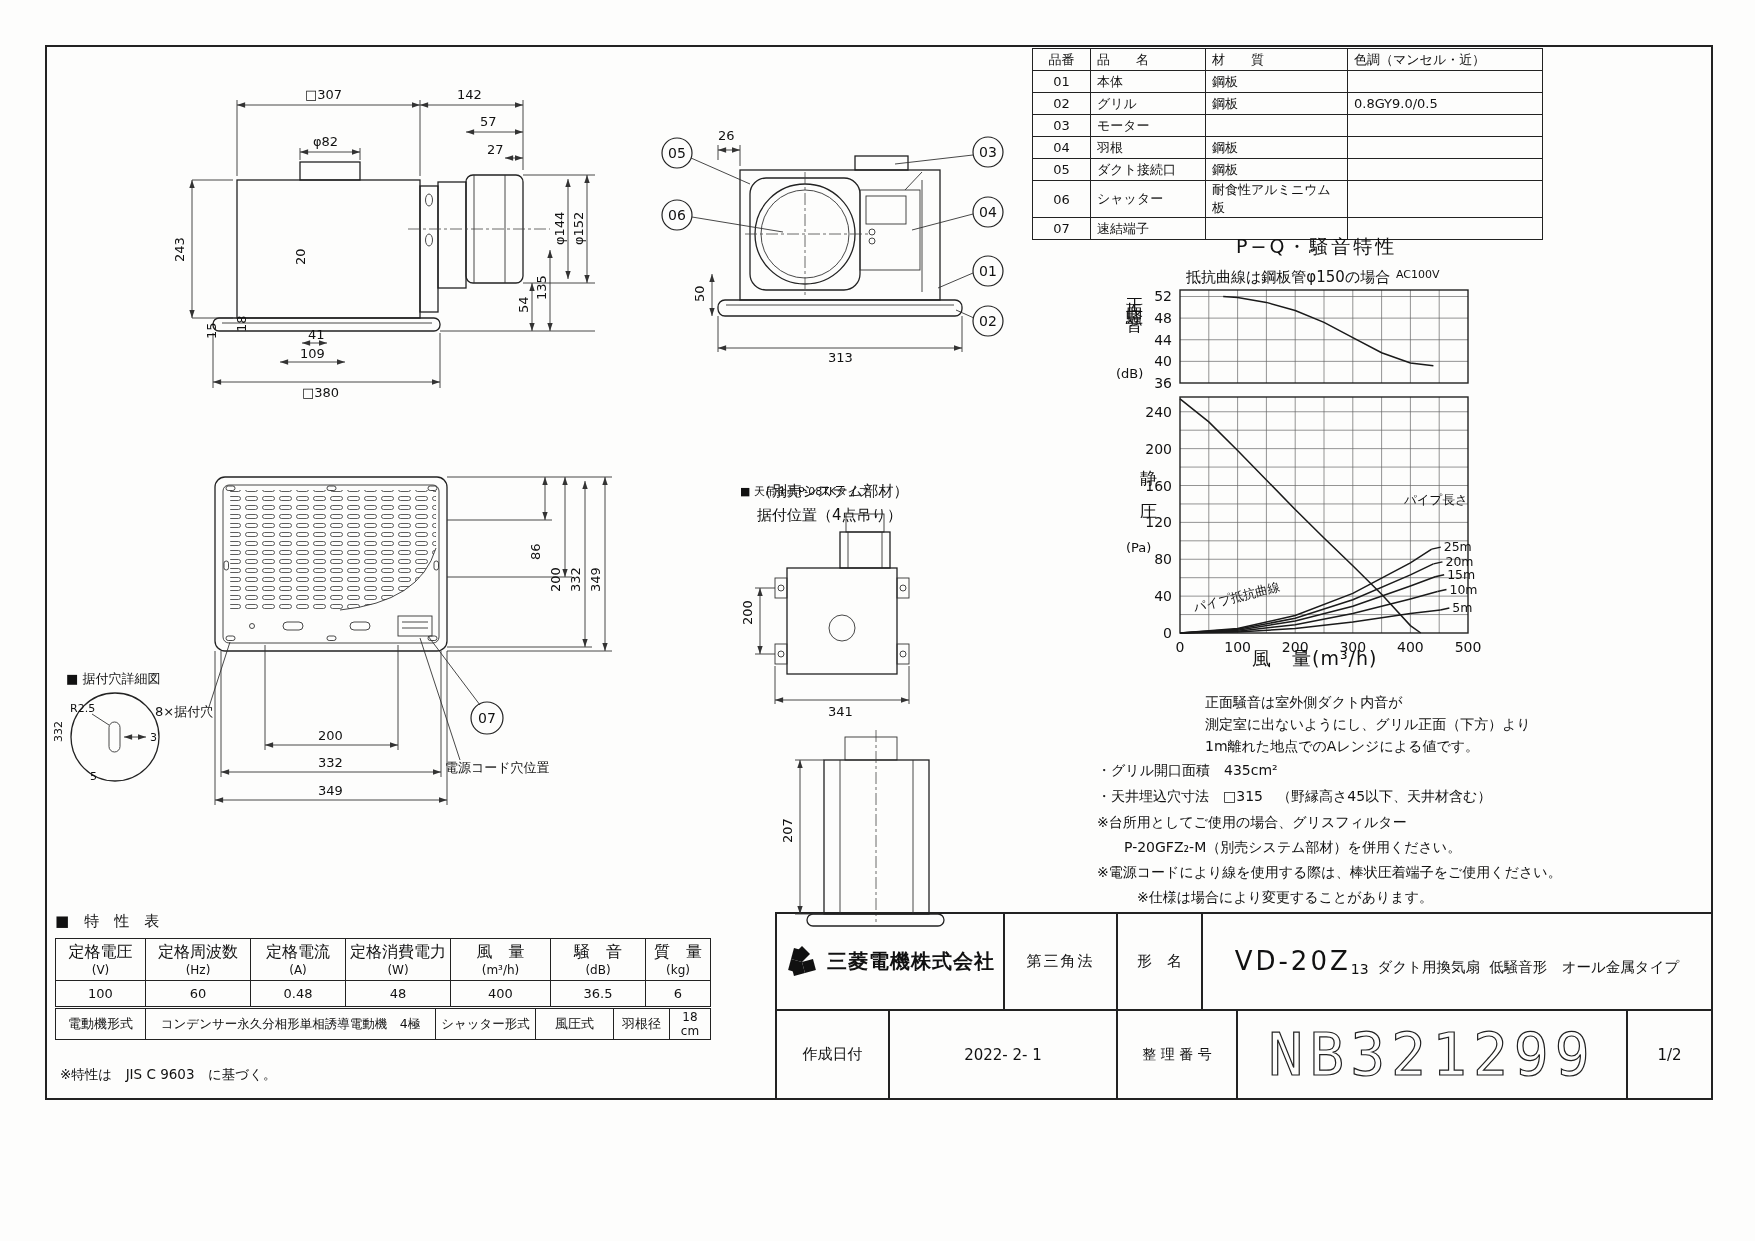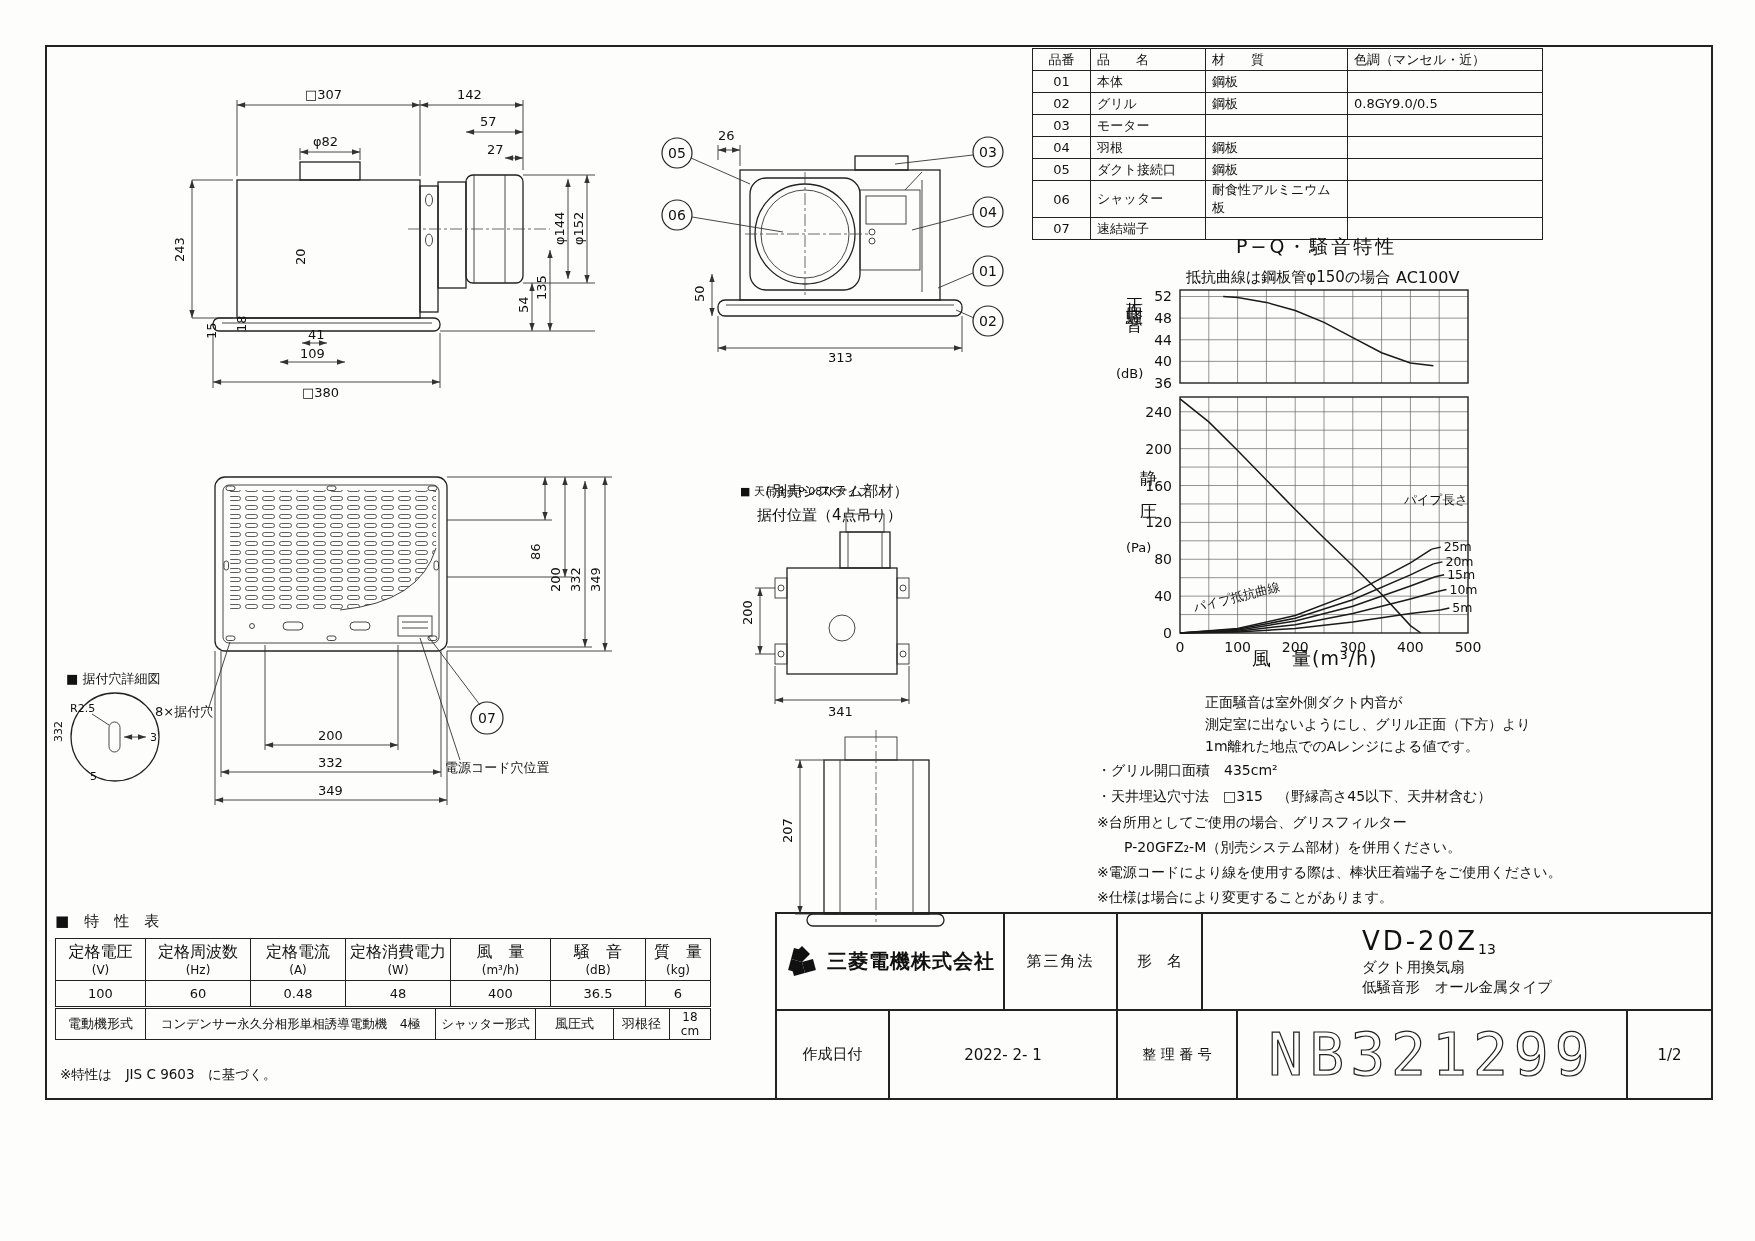--- a/index.html
+++ b/index.html
@@ -47,21 +47,21 @@
   .spec .hl1{font-size:16px}
   .spec .hl2{font-size:12px}
 
   
   .tblock{position:absolute;left:775px;top:912px;width:938px;height:188px;border:2px solid #222;display:flex;flex-direction:column;background:#fdfdfc}
   .tb-row1{height:97px;display:flex;border-bottom:2px solid #222}
   .tb-row2{flex:1;display:flex}
   .tb-cell{border-right:2px solid #222;display:flex;align-items:center;justify-content:center}
   .tb-cell:last-child{border-right:none}
   .w1{width:113px}.w2{width:228px}.w3{width:85px}.w5{width:120px}.w6{width:390px}
-  .modelstack{display:flex;flex-direction:column;align-items:flex-start;gap:1px}
+  .modelstack{display:flex;align-items:flex-end;gap:9px}
   .model-main{font-size:26px;letter-spacing:3px}
   .model-sub{font-size:14px;vertical-align:sub}
   .logo-wrap{display:flex;align-items:center;gap:8px}
   .company{font-size:20px;font-weight:bold;letter-spacing:1px}
 </style>
 </head>
 <body>
 
 <div class="sheet">
   <div class="frame"></div>
@@ -114,21 +114,21 @@
           <td class="c-no">07</td>
           <td class="c-name">速結端子</td>
           <td class="c-mat"></td>
           <td class="c-col"></td>
         </tr>
   </tbody>
     </table>
 
   <div class="t" style="left:1236px;top:234px;font-size:19px;letter-spacing:3px">P−Q・騒音特性</div>
   <div class="t" style="left:1186px;top:268px;font-size:15px">抵抗曲線は鋼板管φ150の場合</div>
-  <div class="t" style="left:1396px;top:268px;font-size:16px">AC100V</div>
+  <div class="t" style="left:1396px;top:268px;font-size:11px">AC100V</div>
   <div class="vlab" style="left:1124px;top:284px">正面騒音</div>
   <div class="t" style="left:1116px;top:366px;font-size:13px">(dB)</div>
   <div class="vlab2" style="left:1138px;top:456px">静圧</div>
   <div class="t" style="left:1126px;top:540px;font-size:13px">(Pa)</div>
   <div class="t" style="left:1252px;top:646px;font-size:19px;letter-spacing:1px">風　量(m³/h)</div>
   <div class="t" style="left:1194px;top:600px;font-size:12.5px;transform:rotate(-14deg);transform-origin:left center">パイプ抵抗曲線</div>
   <svg id="pq-svg" viewBox="0 0 420 440">
       <g>
         <line x1="108.8" y1="50" x2="108.8" y2="143" class="grid"></line>
         <line x1="137.6" y1="50" x2="137.6" y2="143" class="grid"></line>
@@ -208,21 +208,21 @@
     </svg>
   <div class="t" style="left:1205px;top:694px;font-size:14px">正面騒音は室外側ダクト内音が</div>
   <div class="t" style="left:1205px;top:716px;font-size:14px">測定室に出ないようにし、グリル正面（下方）より</div>
   <div class="t" style="left:1205px;top:738px;font-size:14px">1m離れた地点でのAレンジによる値です。</div>
 
   <div class="t" style="left:1097px;top:762px;font-size:14px">・グリル開口面積　435cm²</div>
   <div class="t" style="left:1097px;top:788px;font-size:14px">・天井埋込穴寸法　□315　（野縁高さ45以下、天井材含む）</div>
   <div class="t" style="left:1097px;top:814px;font-size:14px">※台所用としてご使用の場合、グリスフィルター</div>
   <div class="t" style="left:1110px;top:839px;font-size:14px">　P-20GFZ₂-M（別売システム部材）を併用ください。</div>
   <div class="t" style="left:1097px;top:864px;font-size:14px">※電源コードにより線を使用する際は、棒状圧着端子をご使用ください。</div>
-  <div class="t" style="left:1097px;top:889px;font-size:14px">※仕様は場合により変更することがあります。</div>
+  <div class="t" style="left:1137px;top:889px;font-size:14px">※仕様は場合により変更することがあります。</div>
 
   <table class="swtable">
     <tbody>
         <tr>
           <td colspan="2">適応コントロールスイッチ</td>
         </tr>
     <tr>
       <td>形名</td>
       <td>定格</td>
     </tr>

